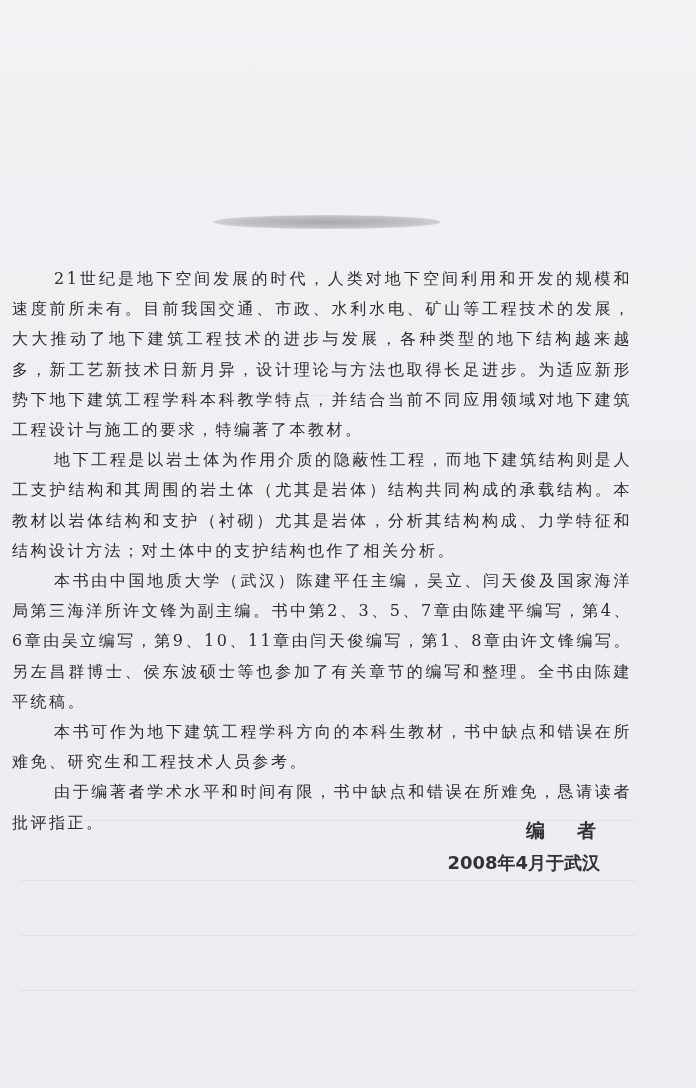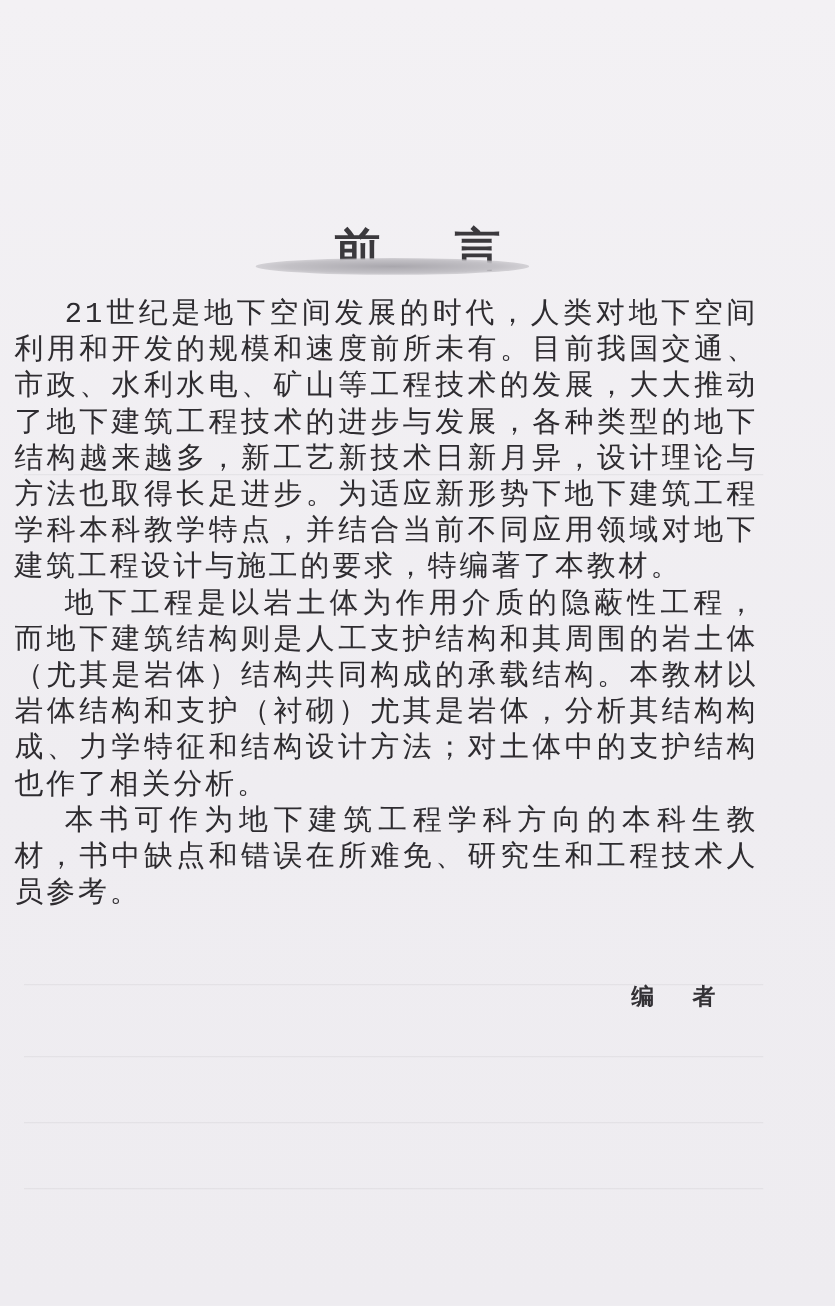--- a/index.html
+++ b/index.html
@@ -21,25 +21,24 @@
     font-weight: bold; font-size: 38px; letter-spacing: 62px;
     color: #3b393d;
     padding-left: 62px; box-sizing: border-box;
   }
   .title-bar {
     position: absolute; left: 213px; top: 215px; width: 228px; height: 14px;
     border-radius: 50%;
     background: radial-gradient(ellipse at center, #a9a7ad 0%, #c3c1c6 55%, rgba(220,218,223,0) 100%);
   }
   .body-text {
-    position: absolute; left: 12px; top: 248px; width: 620px;
-    font-size: 24px; line-height: 30.2px;
+    position: absolute; left: 12px; top: 264px; width: 620px;
+    font-size: 16px; line-height: 30.2px;
     text-align: justify; text-align-last: left;
     letter-spacing: 2.5px;
-    font-family: Liberation Mono, monospace;
   }
   .body-text p { margin: 0; text-indent: 42px; }
   .sig {
     position: absolute; right: 96px; text-align: left;
     font-family: "DejaVu Sans", sans-serif; font-weight: bold;
     color: #333135;
   }
   .sig-role { top: 818px; font-size: 19px; letter-spacing: 32px; right: 68px; }
   .sig-date { top: 851px; font-size: 18px; }
   .ghost {
@@ -51,23 +50,25 @@
 <body>
 
 <div class="page">
 
   <div class="ghost" style="top:395px"></div>
   <div class="ghost" style="top:820px"></div>
   <div class="ghost" style="top:880px"></div>
   <div class="ghost" style="top:935px"></div>
   <div class="ghost" style="top:990px"></div>
 
-  <h1 class="title">前言</h1>
   <div class="title-bar"></div>
 
   <div class="body-text">
     <p>21世纪是地下空间发展的时代，人类对地下空间利用和开发的规模和速度前所未有。目前我国交通、市政、水利水电、矿山等工程技术的发展，大大推动了地下建筑工程技术的进步与发展，各种类型的地下结构越来越多，新工艺新技术日新月异，设计理论与方法也取得长足进步。为适应新形势下地下建筑工程学科本科教学特点，并结合当前不同应用领域对地下建筑工程设计与施工的要求，特编著了本教材。</p>
     <p>地下工程是以岩土体为作用介质的隐蔽性工程，而地下建筑结构则是人工支护结构和其周围的岩土体（尤其是岩体）结构共同构成的承载结构。本教材以岩体结构和支护（衬砌）尤其是岩体，分析其结构构成、力学特征和结构设计方法；对土体中的支护结构也作了相关分析。</p>
+    <p>本书由中国地质大学（武汉）陈建平任主编，吴立、闫天俊及国家海洋局第三海洋所许文锋为副主编。书中第2、3、5、7章由陈建平编写，第4、6章由吴立编写，第9、10、11章由闫天俊编写，第1、8章由许文锋编写。另左昌群博士、侯东波硕士等也参加了有关章节的编写和整理。全书由陈建平统稿。</p>
     <p>本书可作为地下建筑工程学科方向的本科生教材，书中缺点和错误在所难免、研究生和工程技术人员参考。</p>
+    <p>由于编著者学术水平和时间有限，书中缺点和错误在所难免，恳请读者批评指正。</p>
   </div>
 
   <div class="sig sig-role">编者</div>
+  <div class="sig sig-date">2008年4月于武汉</div>
 </div>
 
 </body></html>

